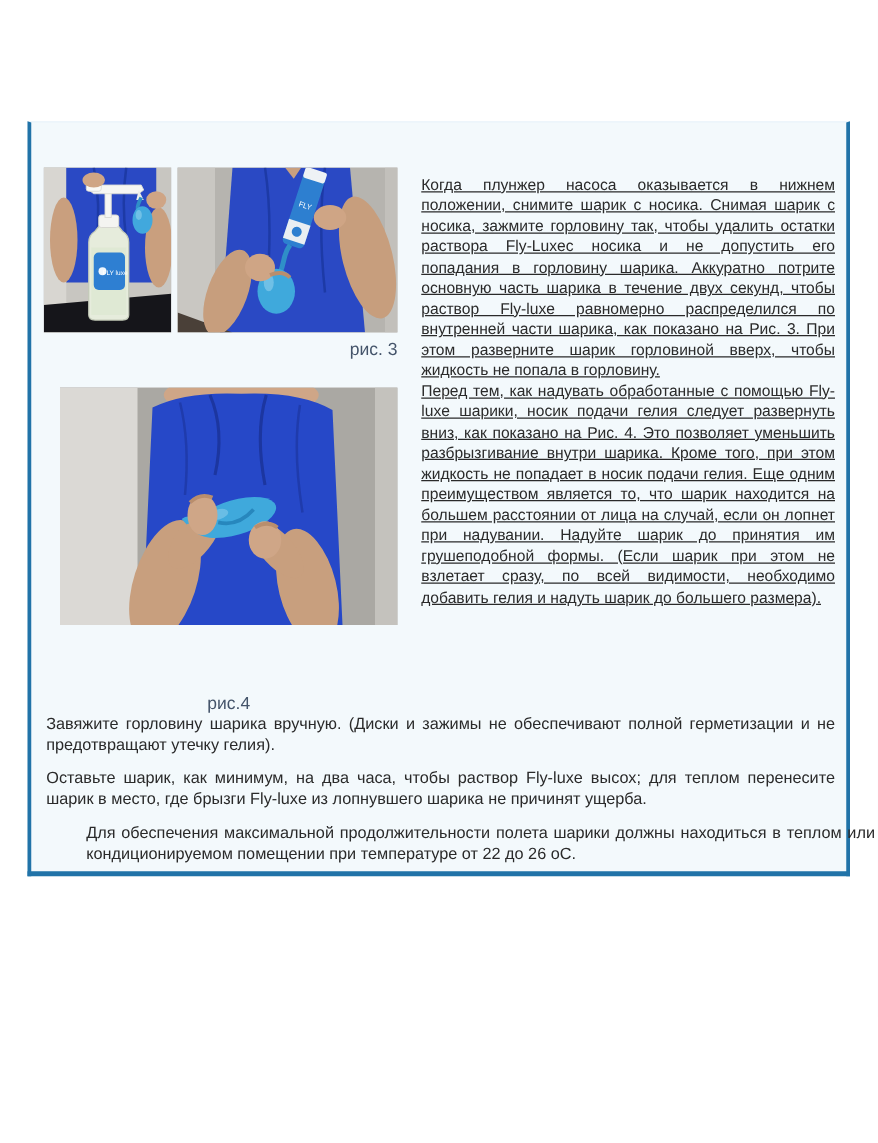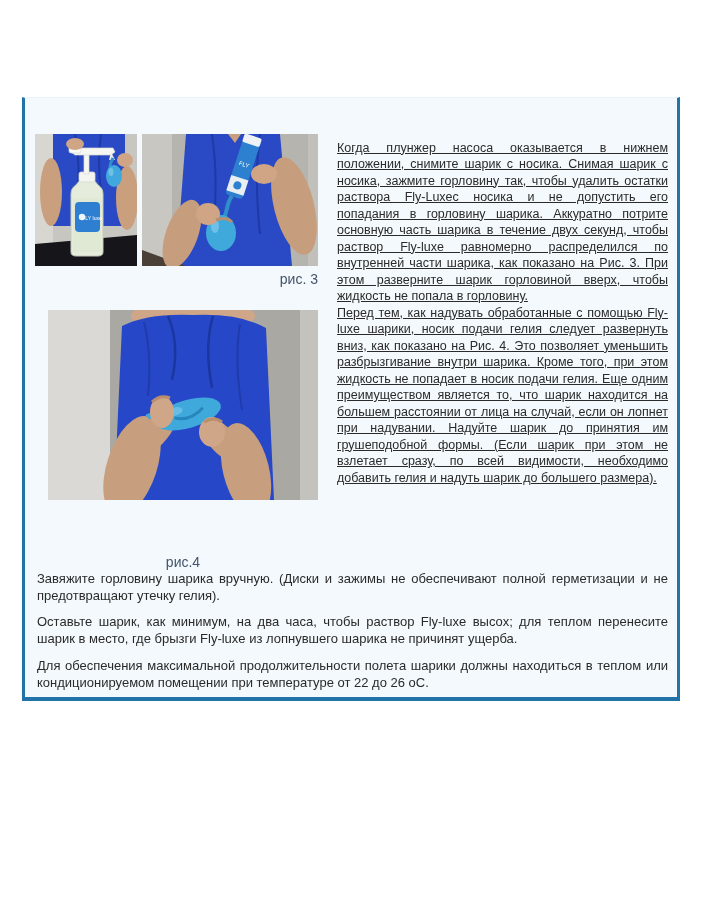--- a/index.html
+++ b/index.html
@@ -60,21 +60,21 @@
   #para-remove { top: 29px; }
   #para-before { top: 194px; }
   .para-wide {
     left: 12px;
     width: 631px;
     font-size: 13px;
     line-height: 17px;
   }
   #para-tie   { top: 459px; }
   #para-leave { top: 502px; }
-  #para-temp  { top: 546px; }
+  #para-temp  { top: 546px; margin-left: 32px; }
 </style>
 </head>
 <body>
 
 <div class="page">
   <div class="panel">
 
     <div class="photo" id="photo-fig3-left">
       <svg width="102" height="132" viewBox="0 0 102 132">
         <rect width="102" height="132" fill="#c8c6c1"></rect>

